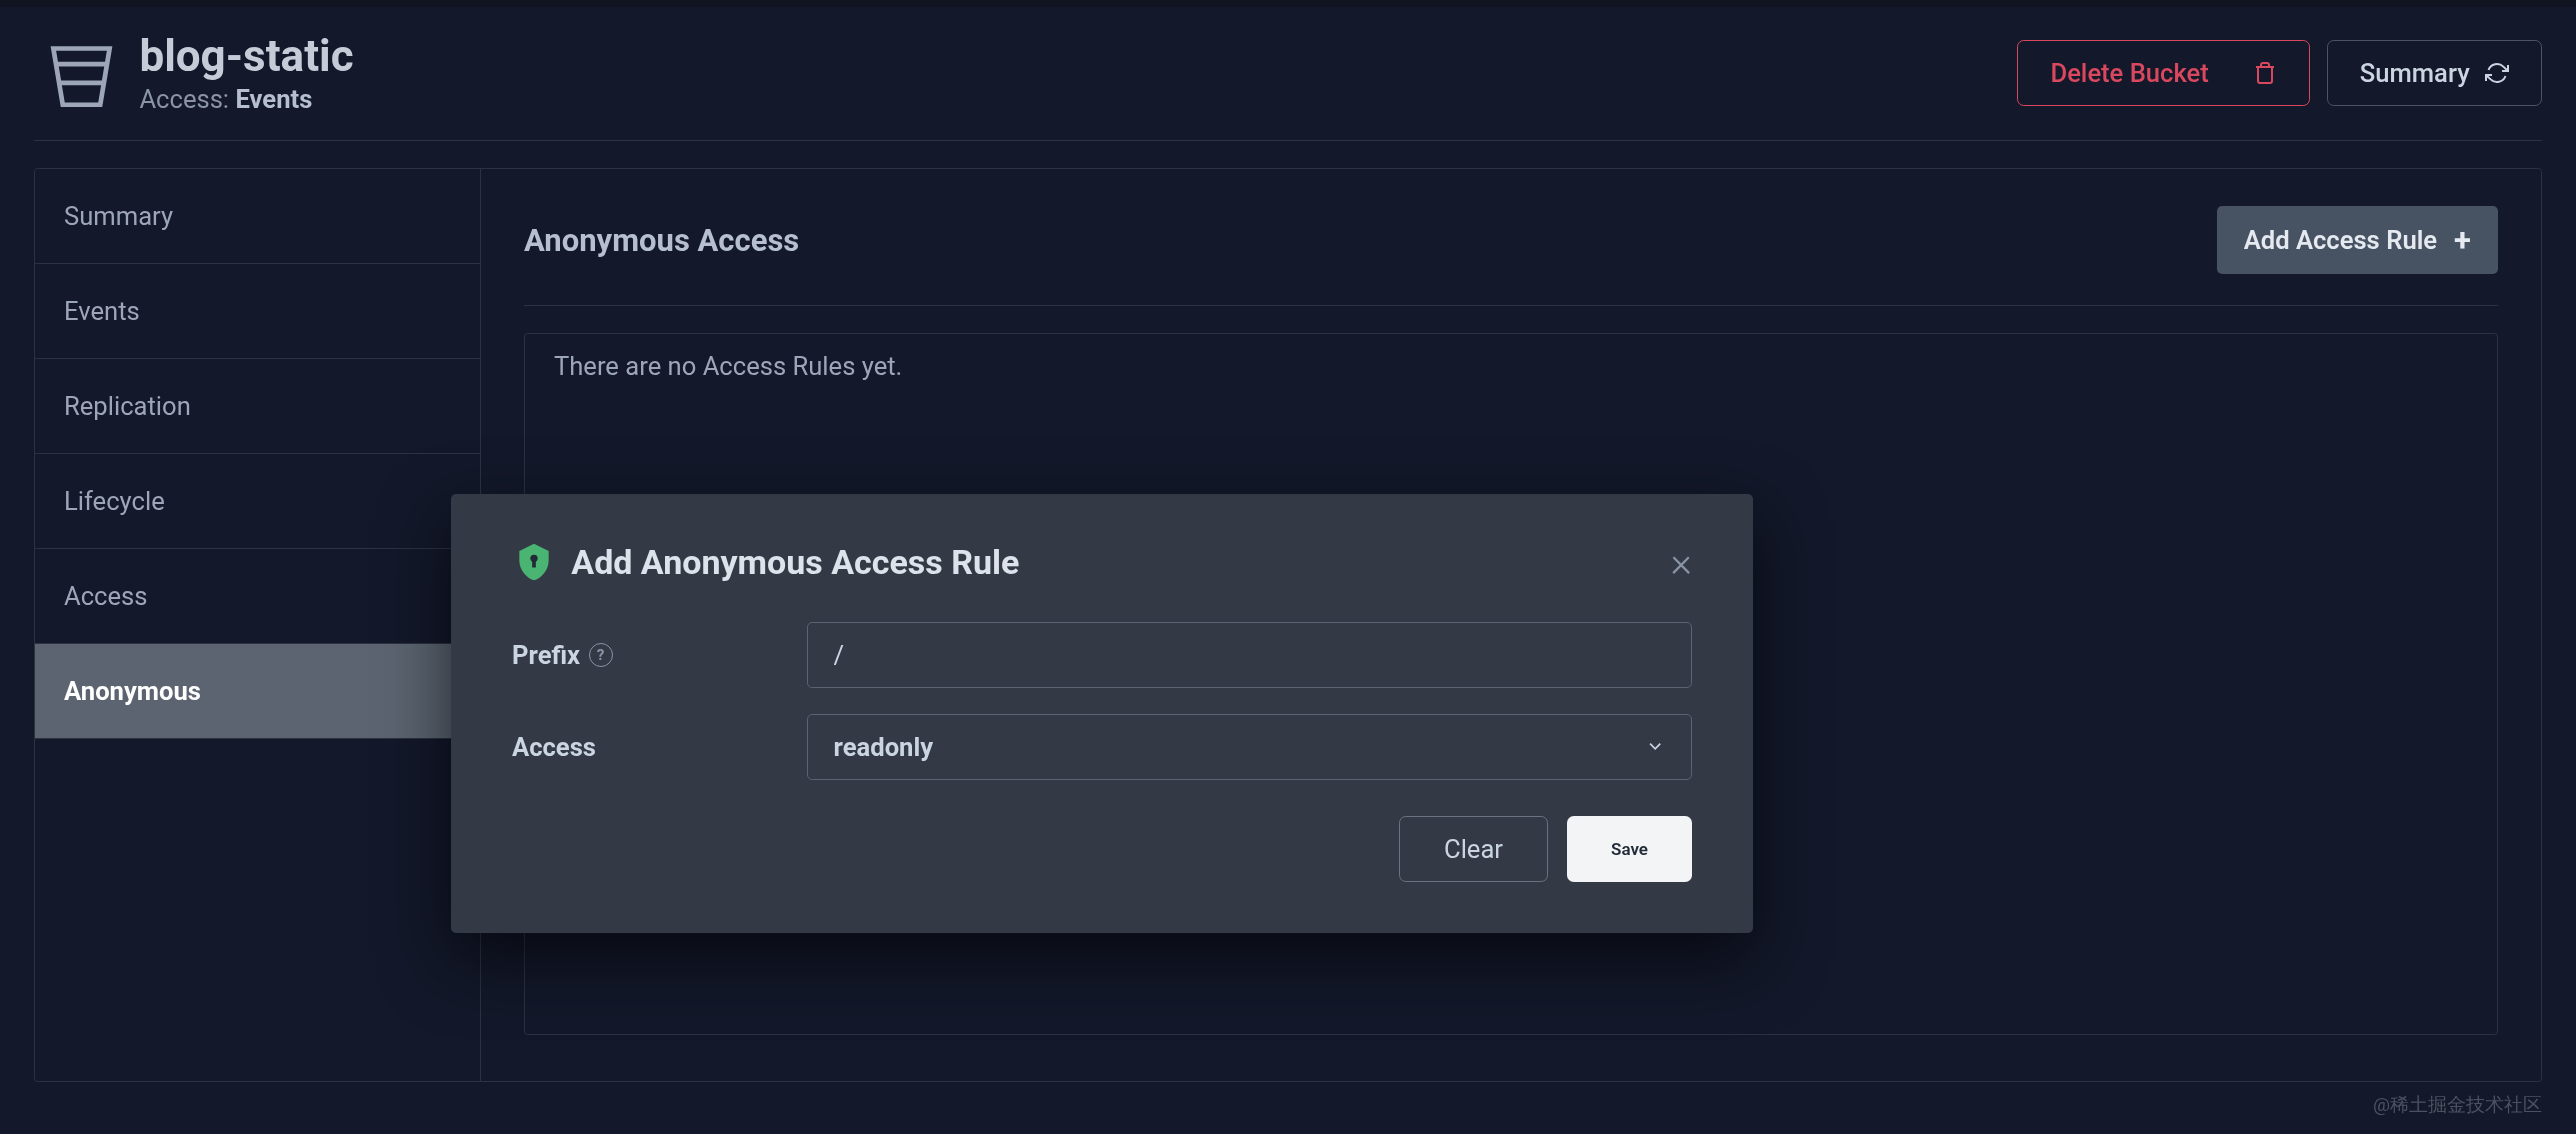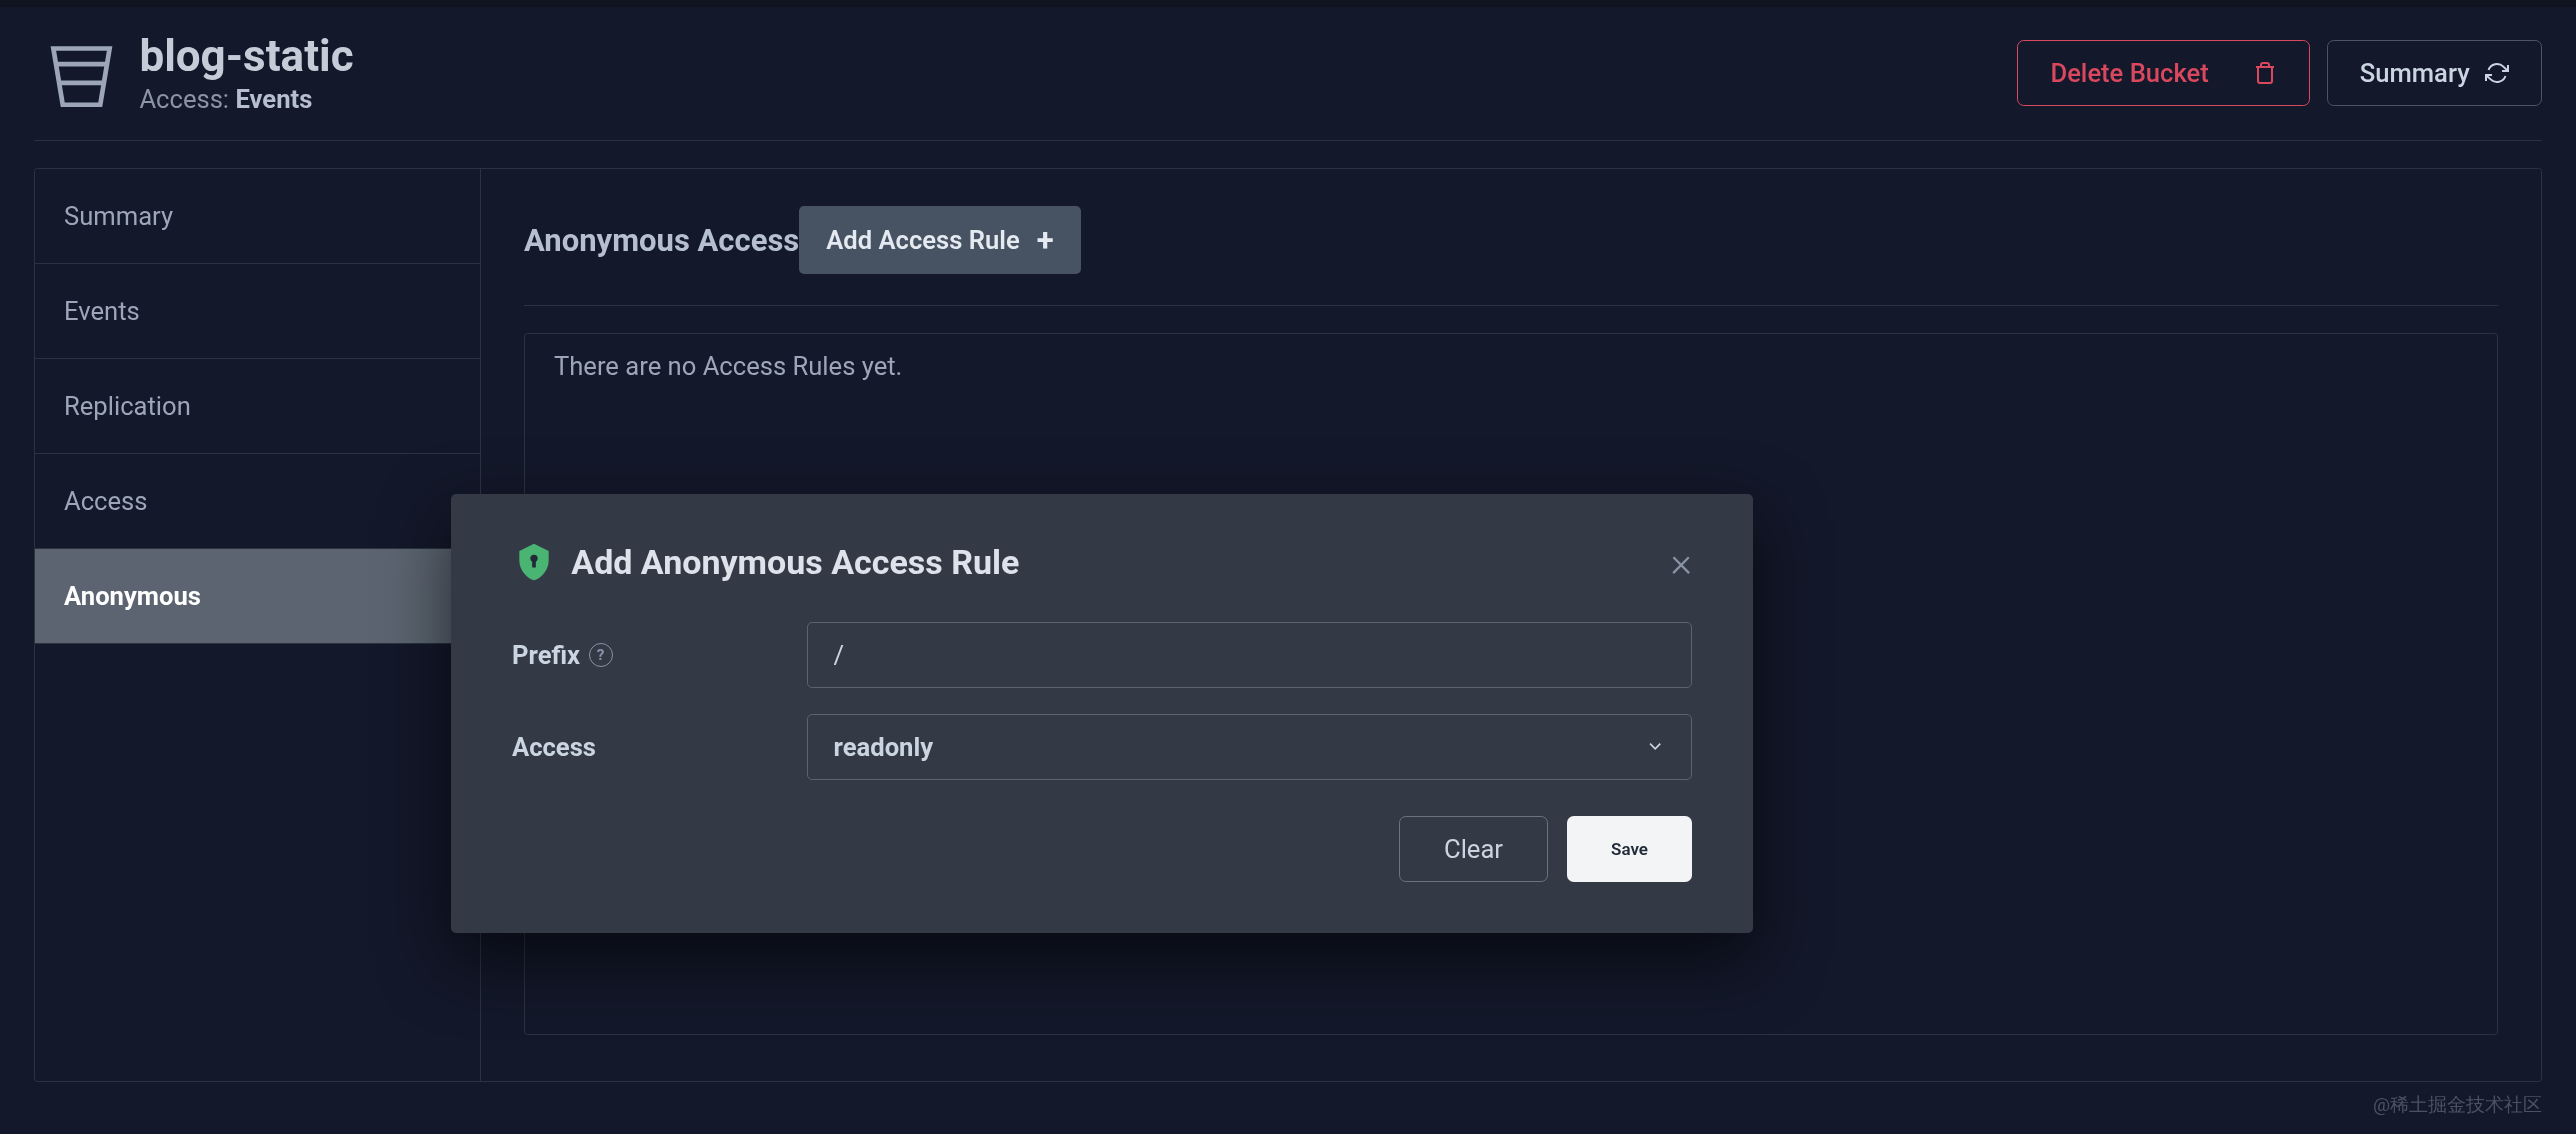--- a/index.html
+++ b/index.html
@@ -103,20 +103,21 @@
       color: #ffffff;
       font-weight: 700;
     }
     .content {
       flex: 1;
       padding: 37px 43px;
       position: relative;
     }
     .content-header {
       display: flex;
+      justify-content: space-between;
       align-items: center;
       padding-bottom: 31px;
       border-bottom: 1.7px solid #2b3240;
       margin-bottom: 27px;
     }
     .content-title {
       font-size: 31px;
       font-weight: 700;
       color: #b5bfcf;
     }
@@ -297,20 +298,21 @@
   </div>
 </div>
 
 <div class="divider"></div>
 
 <div class="main-container">
   <div class="sidebar">
     <div class="sidebar-item">Summary</div>
     <div class="sidebar-item">Events</div>
     <div class="sidebar-item">Replication</div>
+    <div class="sidebar-item">Lifecycle</div>
     <div class="sidebar-item">Access</div>
     <div class="sidebar-item active">Anonymous</div>
   </div>
   <div class="content">
     <div class="content-header">
       <div class="content-title">Anonymous Access</div>
       <button class="btn-add">
         <span>Add Access Rule</span>
         <span class="plus-icon">+</span>
       </button>

